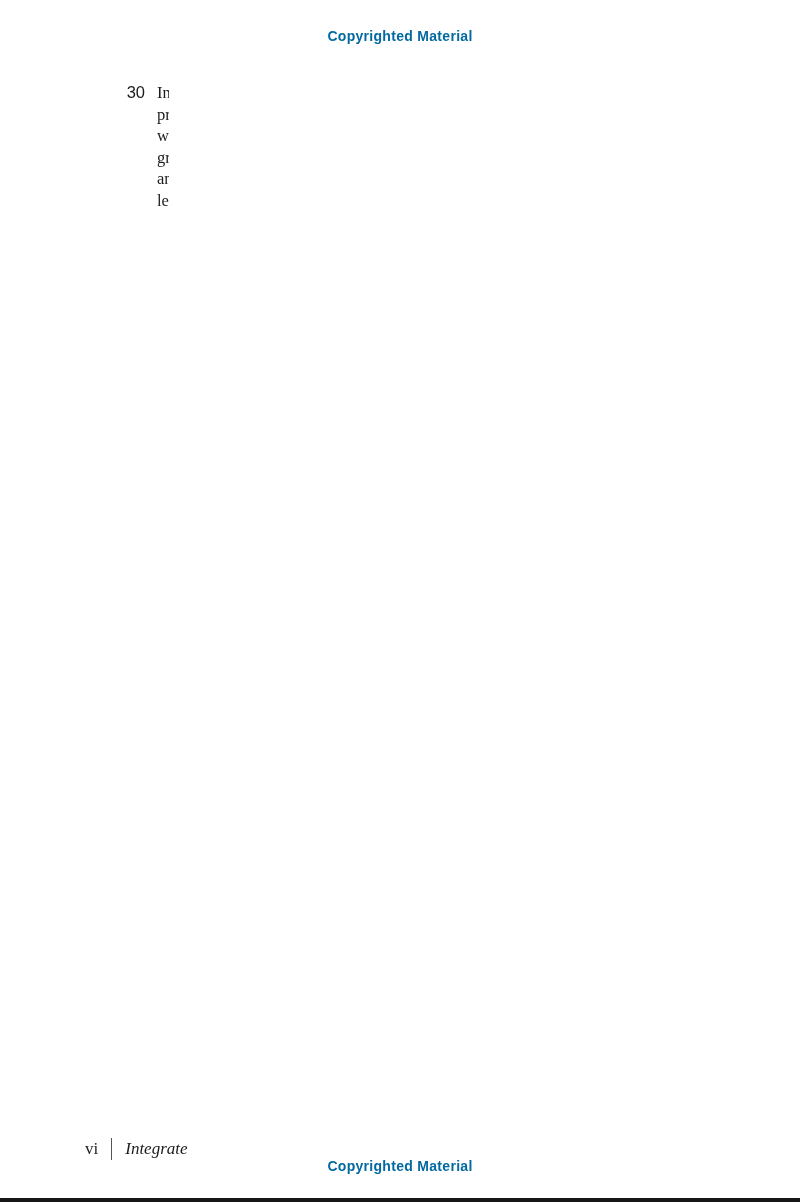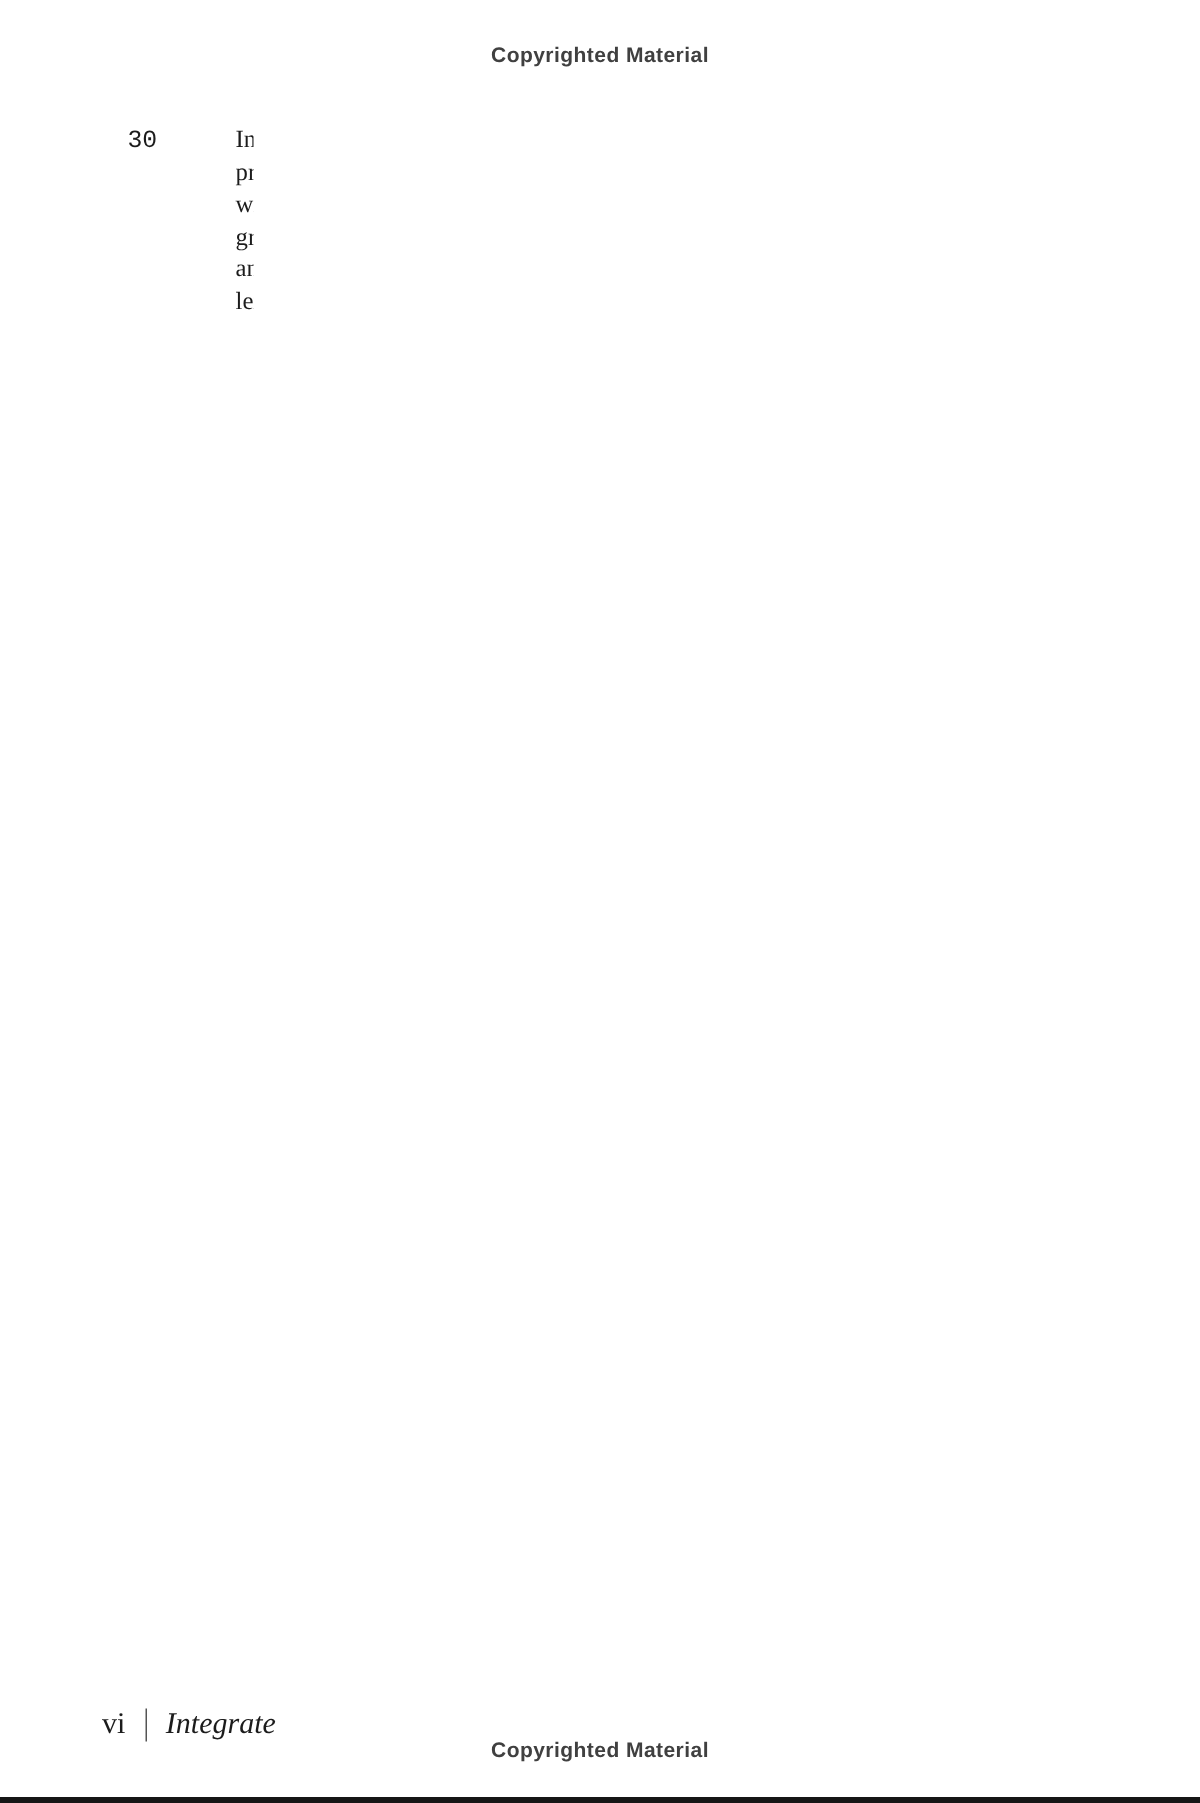--- a/index.html
+++ b/index.html
@@ -20,21 +20,21 @@
     color: #1c1c1c;
   }
   .watermark {
     position: absolute;
     left: 0;
     width: 100%;
     text-align: center;
     font-family: "Liberation Sans", sans-serif;
     font-weight: bold;
     font-size: 14px;
-    color: #404040;
+    color: #0369a1;
     letter-spacing: 0.3px;
   }
   .watermark.top { top: 28px; }
   .watermark.bottom { top: 1158px; }
 
   .toc {
     position: absolute;
     left: 85px;
     top: 82px;
     width: 633px;
@@ -46,48 +46,49 @@
     font-size: 16.5px;
   }
   .row.heading {
     margin-top: 7px;
     font-family: "Liberation Sans", sans-serif;
     font-weight: bold;
     font-size: 16px;
     color: #111111;
   }
   .row .num {
-    font-family: Liberation Mono, monospace;
+    font-family: Liberation Sans, sans-serif;
     width: 72px;
     flex: 0 0 72px;
+    text-align: right;
     padding-right: 12px;
     box-sizing: border-box;
     font-size: 16.5px;
   }
   .row .title {
     flex: 1 1 auto;
     min-width: 0;
   }
   .row .page {
     font-family: "Liberation Serif", serif;
     font-weight: normal;
     flex: 0 0 auto;
     margin-left: 12px;
     text-align: right;
     font-size: 16.5px;
     color: #1c1c1c;
   }
 
   .footer {
     position: absolute;
-    left: 68px;
+    left: 85px;
     top: 1138px;
     display: flex;
     align-items: center;
-    font-size: 20px;
+    font-size: 17px;
   }
   .footer .folio {
     font-family: "Liberation Serif", serif;
     color: #1c1c1c;
   }
   .footer .divider {
     width: 1px;
     height: 22px;
     background: #555555;
     margin: 0 13px;

